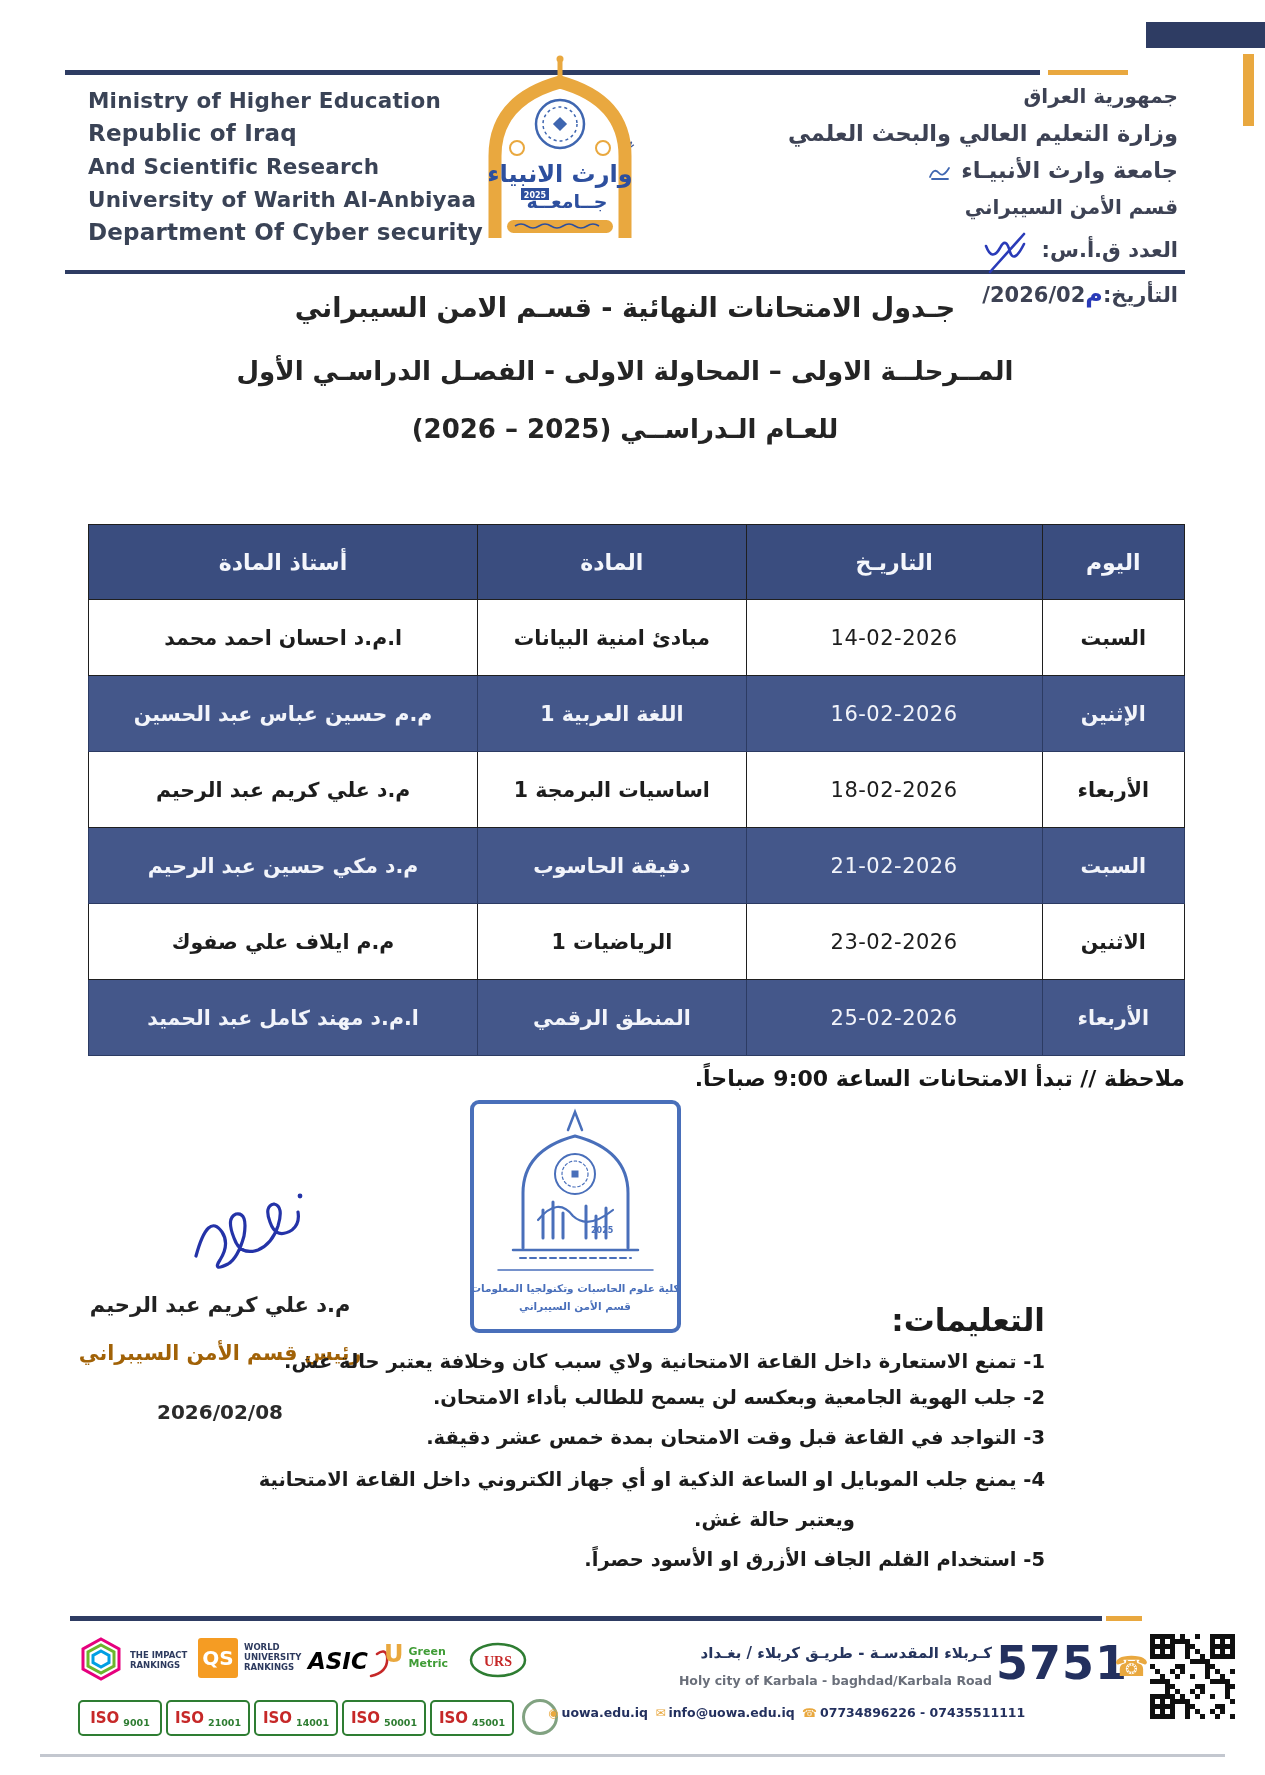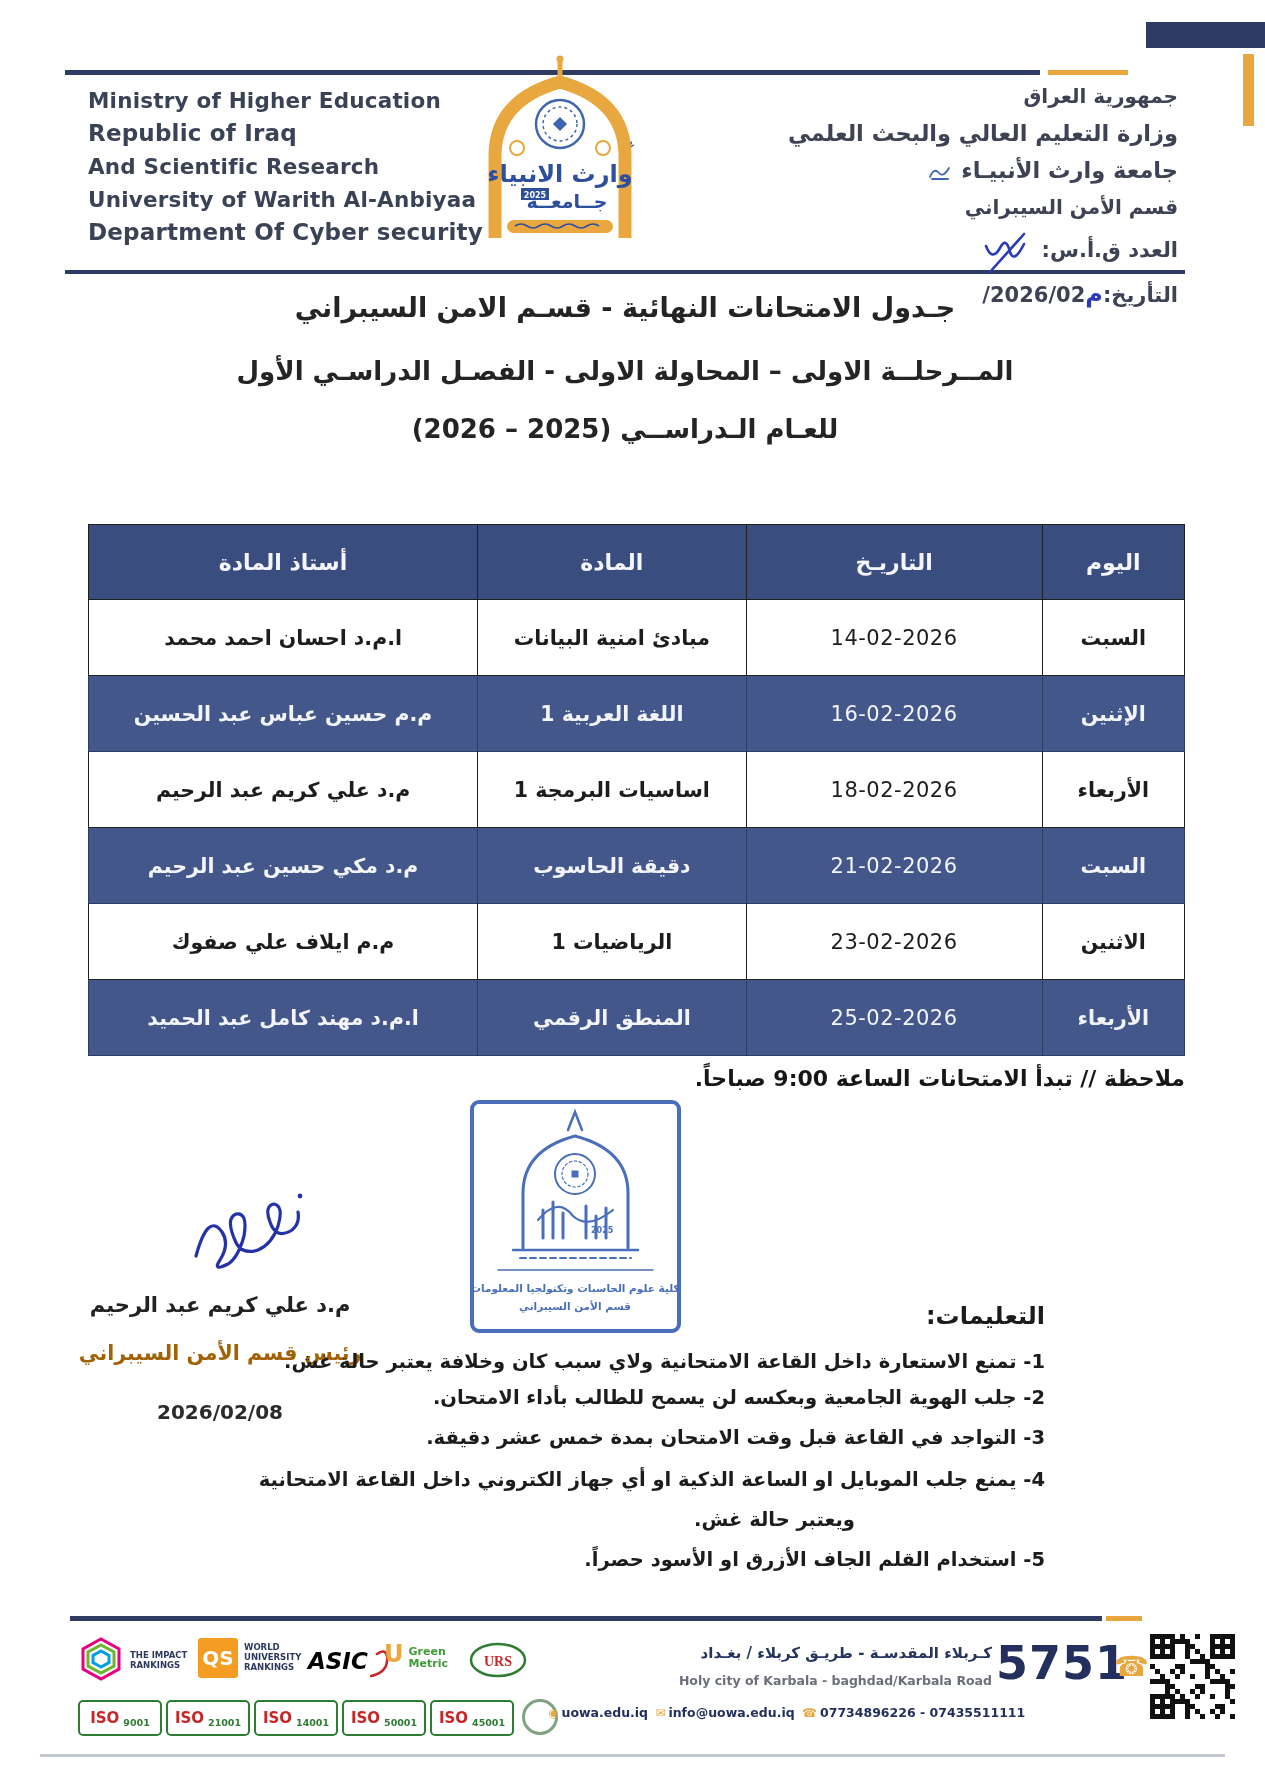--- a/index.html
+++ b/index.html
@@ -40,21 +40,21 @@
   .note{left:585px;top:1066px;width:600px;text-align:right;font-size:22px;font-weight:800;color:#171717;}
 
   
   .sig-name{left:70px;top:1293px;width:300px;text-align:center;font-size:21px;font-weight:800;color:#222;}
   .sig-role{left:70px;top:1341px;width:300px;text-align:center;font-size:20.5px;font-weight:800;color:#a16207;}
   .sig-date{left:70px;top:1400px;width:300px;text-align:center;font-size:20px;font-weight:600;color:#2b2b2b;}
 
   
   .instr{left:400px;top:1290px;width:645px;direction:rtl;text-align:right;color:#1c1c1c;}
   .instr .line{position:absolute;right:0;white-space:nowrap;font-size:19.5px;font-weight:600;}
-  .instr .head{font-size:24px;font-weight:800;}
+  .instr .head{font-size:31px;font-weight:800;}
   .instr .cont{padding-right:190px;}
 
   
   .stamp{left:468px;top:1098px;width:215px;height:237px;opacity:.92;}
 
   
   .logo-text{color:#2d3a5e;font-weight:800;font-size:8.5px;line-height:10px;}
   .qs-box{background:#f59c23;color:#fff;font-weight:800;font-size:20px;width:40px;height:40px;
           display:flex;align-items:center;justify-content:center;border-radius:3px;}
   .asic-text{color:#000000;font-weight:700;font-style:italic;font-size:23px;}

